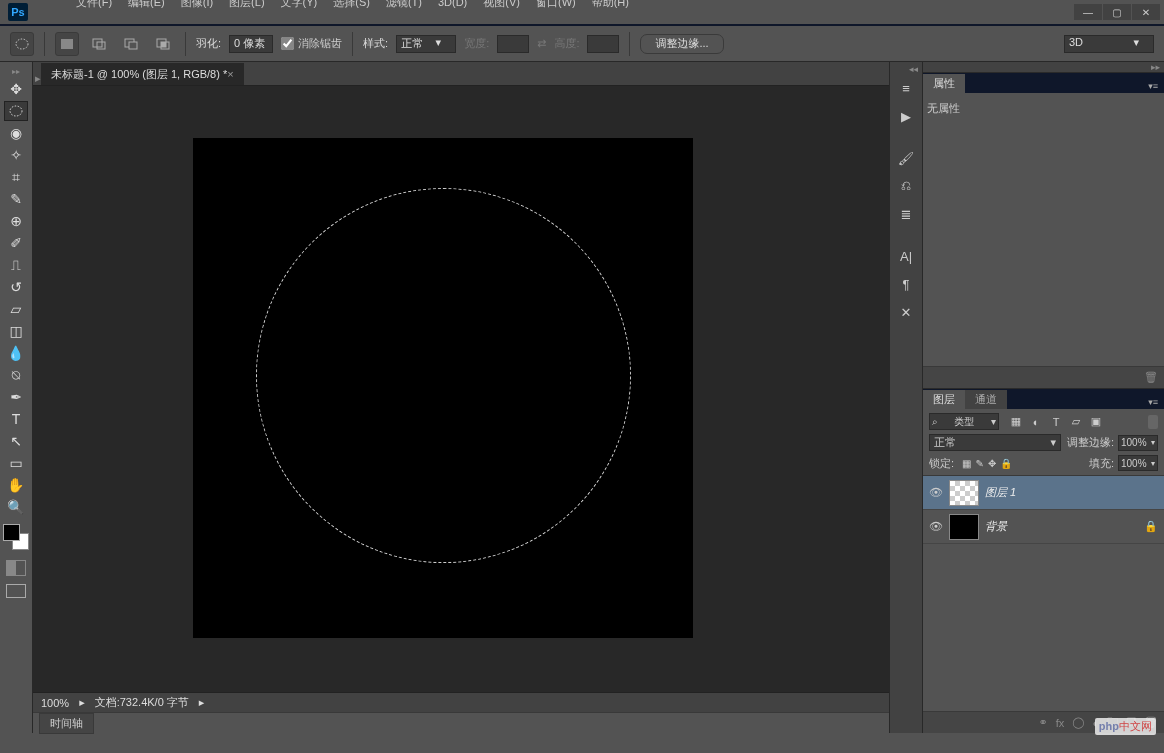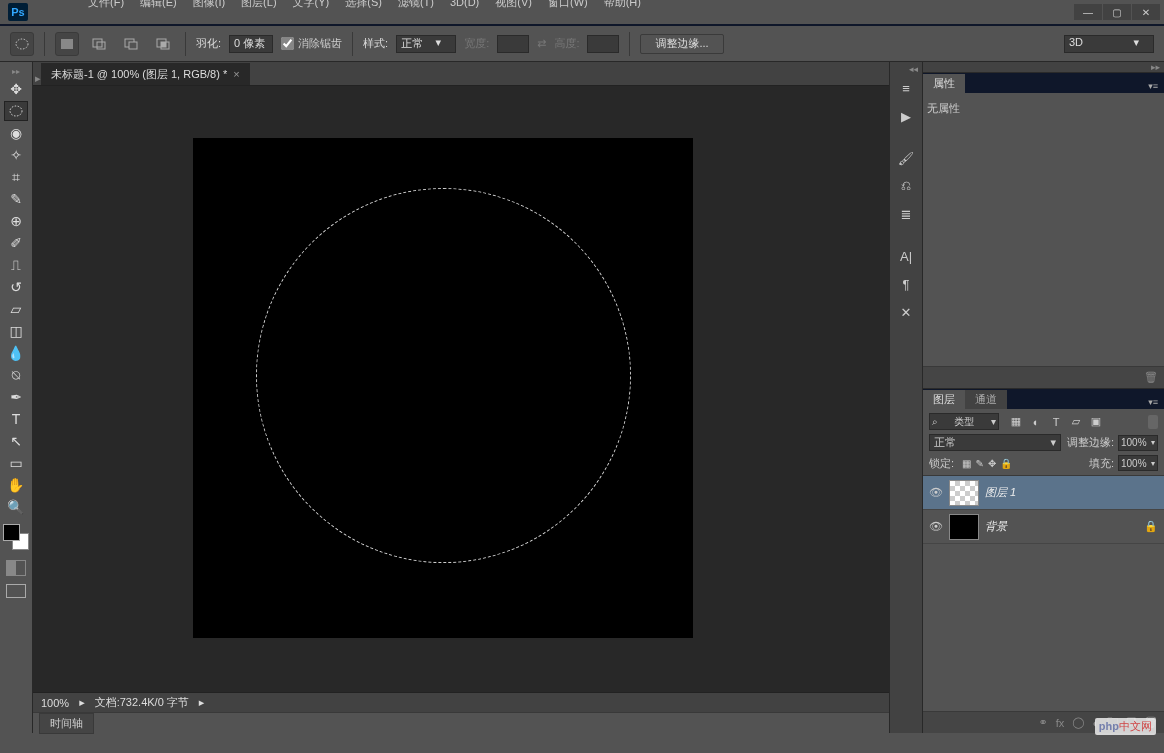--- a/index.html
+++ b/index.html
@@ -1,38 +1,38 @@
 <!DOCTYPE html>
 <html><head>
   <meta charset="utf-8">
   <style>
     * { margin: 0; padding: 0; box-sizing: border-box; font-family: "Microsoft YaHei", Arial, sans-serif; }
     body { width: 1164px; height: 753px; background: #535353; color: #ccc; font-size: 11px; overflow: hidden; position: relative; }
     
     
     .titlebar { height: 24px; background: #535353; display: flex; align-items: center; padding-left: 8px; }
-    .ps-logo { width: 20px; height: 18px; background: #001e36; color: #31a8ff; font-weight: bold; font-size: 11px; display: flex; align-items: center; justify-content: center; border-radius: 2px; margin-right: 12px; }
+    .ps-logo { width: 20px; height: 18px; background: #001e36; color: #31a8ff; font-weight: bold; font-size: 11px; display: flex; align-items: center; justify-content: center; border-radius: 2px; margin-right: 0; }
     .window-controls { margin-left: auto; display: flex; gap: 1px; margin-right: 4px; }
     .win-btn { width: 28px; height: 16px; background: #424242; color: #ccc; display: flex; align-items: center; justify-content: center; font-size: 10px; cursor: pointer; }
     
     
     .menubar { height: 20px; display: flex; align-items: center; padding-left: 4px; margin-top: -20px; margin-left: 36px; }
     .menu-item { padding: 2px 8px; cursor: pointer; }
     
     
     .options-bar { height: 38px; background: #535353; border-top: 2px solid #0f172a; border-bottom: 1px solid #282828; display: flex; align-items: center; padding: 0 10px; gap: 8px; }
     .opt-icon { width: 24px; height: 24px; display: flex; align-items: center; justify-content: center; cursor: pointer; }
     .opt-icon.boxed { border: 1px solid #3a3a3a; background: #454545; border-radius: 3px; }
     .opt-sep { width: 1px; height: 24px; background: #393939; margin: 0 2px; }
     .opt-label { color: #ddd; }
     .opt-input { width: 44px; height: 18px; background: #3a3a3a; border: 1px solid #2a2a2a; color: #ddd; padding: 0 4px; font-size: 11px; }
     .opt-check { display: flex; align-items: center; gap: 4px; }
     .opt-check input { accent-color: #868686; }
     .opt-select { height: 18px; background: #3a3a3a; border: 1px solid #2a2a2a; color: #ddd; padding: 0 14px 0 4px; font-size: 11px; min-width: 60px; }
-    .opt-button { height: 20px; background: #535353; border: 1px solid #3a3a3a; color: #ddd; padding: 0 14px; font-size: 11px; cursor: pointer; border-radius: 2px; }
+    .opt-button { height: 20px; background: #535353; border: 1px solid #3a3a3a; color: #ddd; padding: 0 14px; font-size: 11px; cursor: pointer; border-radius: 7px; }
     .opt-disabled { color: #777; }
     .right-select { margin-left: auto; }
     
     
     .main-area { display: flex; height: calc(100% - 82px); }
     
     
     .tools-panel { width: 33px; background: #535353; border-right: 1px solid #282828; display: flex; flex-direction: column; padding-top: 4px; }
     .tool { width: 24px; height: 20px; margin: 1px auto; display: flex; align-items: center; justify-content: center; cursor: pointer; color: #ddd; font-size: 14px; position: relative; }
     .tool.active { background: #3a3a3a; border: 1px solid #222; }
@@ -40,21 +40,21 @@
     .color-swatch { width: 26px; height: 26px; margin: 6px auto; position: relative; }
     .fg-color { position: absolute; width: 17px; height: 17px; background: #000; border: 1px solid #aaa; top: 0; left: 0; z-index: 2; }
     .bg-color { position: absolute; width: 17px; height: 17px; background: #fff; border: 1px solid #888; bottom: 0; right: 0; }
     .qmask { width: 20px; height: 16px; margin: 4px auto; border: 1px solid #888; background: linear-gradient(to right, #888 50%, transparent 50%); }
     .screen-mode { width: 20px; height: 14px; margin: 4px auto; border: 1px solid #aaa; }
     
     
     .canvas-wrap { flex: 1; background: #282828; display: flex; flex-direction: column; position: relative; }
     .doc-tab-bar { height: 24px; background: #424242; display: flex; align-items: flex-end; border-bottom: 1px solid #222; }
     .doc-tab-handle { width: 8px; color: #888; padding-left: 2px; }
-    .doc-tab { height: 22px; background: #282828; padding: 3px 10px; color: #ddd; font-size: 11px; display: flex; align-items: center; gap: 6px; }
+    .doc-tab { height: 22px; background: #282828; padding: 3px 10px; color: #ddd; font-size: 11px; display: flex; align-items: center; }
     .doc-tab .close-x { cursor: pointer; color: #999; }
     .canvas-view { flex: 1; position: relative; overflow: hidden; }
     .canvas-black { position: absolute; left: 160px; top: 52px; width: 500px; height: 500px; background: #000; }
     .marquee { position: absolute; width: 375px; height: 375px; border: 1.5px dashed #ccc; border-radius: 50%; left: 63px; top: 50px; }
     .status-bar { height: 20px; background: #424242; border-top: 1px solid #222; display: flex; align-items: center; padding: 0 8px; gap: 10px; font-size: 11px; color: #ddd; }
     .timeline-bar { height: 21px; background: #535353; border-top: 1px solid #393939; display: flex; align-items: center; }
     .timeline-tab { padding: 2px 10px; background: #454545; border: 1px solid #393939; margin-left: 6px; }
     
     
     .dock-strip { width: 33px; background: #424242; border-left: 1px solid #282828; display: flex; flex-direction: column; padding-top: 2px; }

